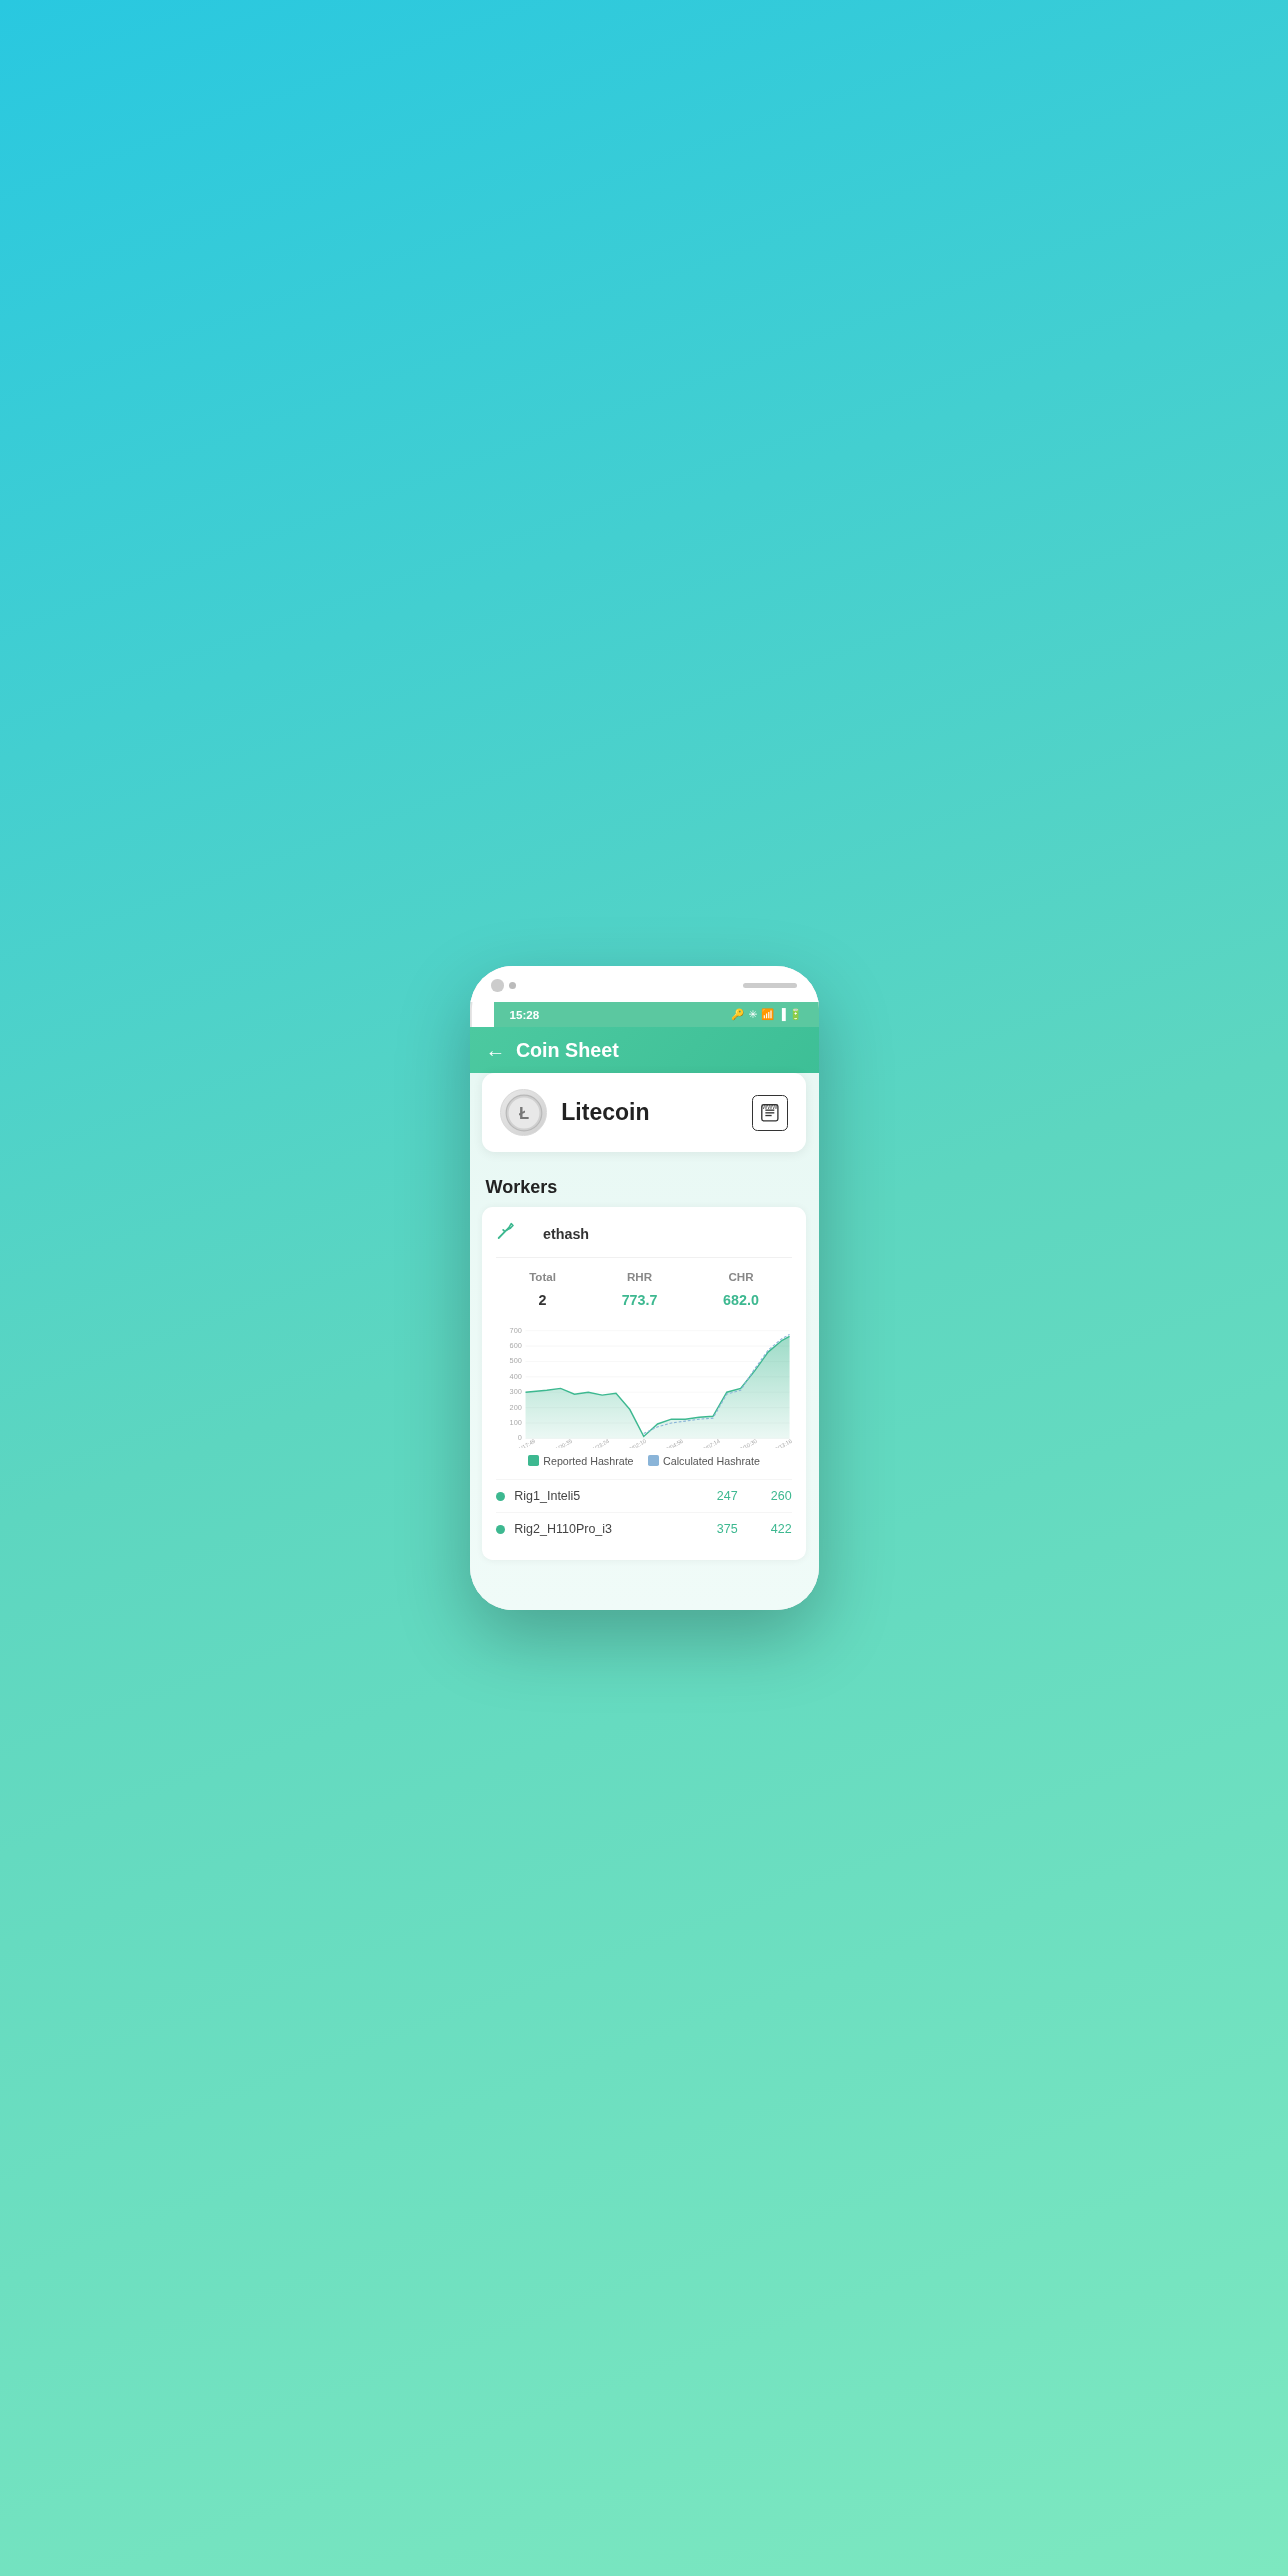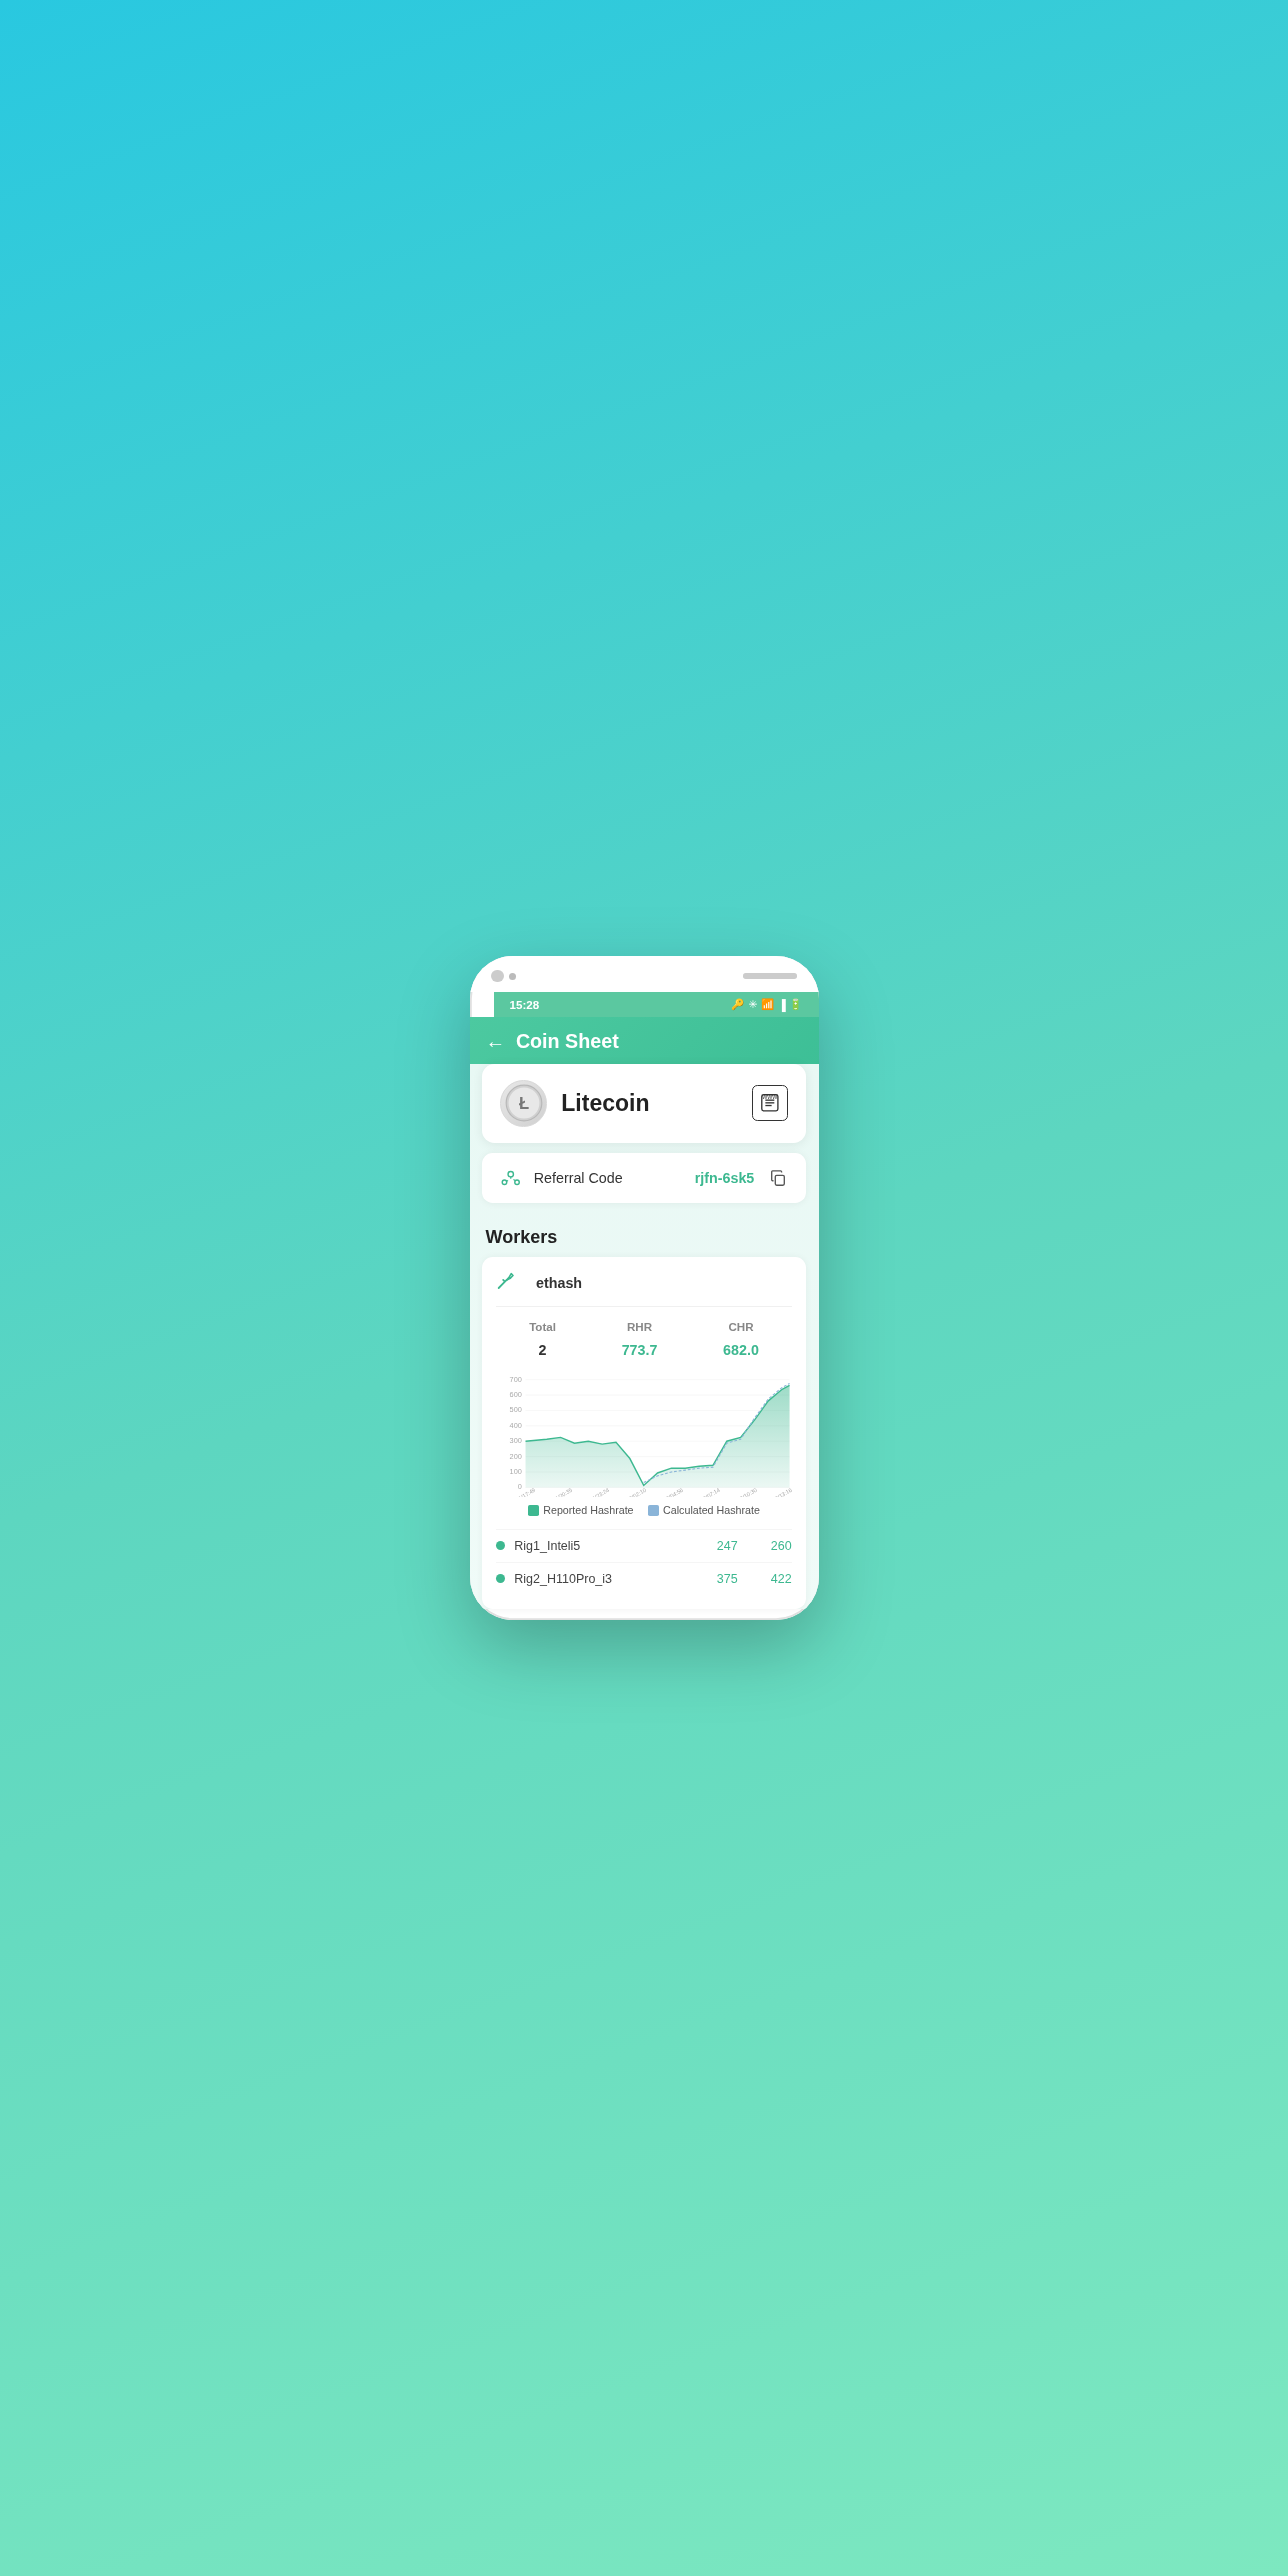--- a/index.html
+++ b/index.html
@@ -180,21 +180,21 @@
     .workers-card {
       background: #fff;
       margin: 0 12.5px 10.7px 12.5px;
       border-radius: 10.7px;
       padding: 14.3px;
       box-shadow: 0 0.9px 7.2px rgba(0,0,0,0.05);
     }
     .ethash-header {
       display: flex;
       align-items: center;
-      gap: 20px;
+      gap: 27px;
       margin-bottom: 12.5px;
       padding-bottom: 10.7px;
       border-bottom: 0.9px solid #f0f0f0;
     }
     .pickaxe-icon {
       color: #3db890;
       font-size: 18px;
     }
     .ethash-label {
       font-size: 14.3px;
@@ -328,38 +328,20 @@
           <line x1="6" y1="8" x2="16" y2="8" stroke="#333" stroke-width="1.5"></line>
           <line x1="6" y1="11" x2="16" y2="11" stroke="#333" stroke-width="1.5"></line>
           <line x1="6" y1="14" x2="13" y2="14" stroke="#333" stroke-width="1.5"></line>
           <text x="11" y="7" text-anchor="middle" font-size="6" fill="#333">WWW</text>
         </svg>
       </div>
     </div>
 
 
 
-    <div class="info-card" style="margin-top:5.4px;">
-      <div class="info-card-icon">
-        <svg width="21.5" height="21.5" viewBox="0 0 24 24" fill="none">
-          <circle cx="12" cy="8" r="3" stroke="#3db890" stroke-width="1.6"></circle>
-          <circle cx="5" cy="17" r="2.5" stroke="#3db890" stroke-width="1.6"></circle>
-          <circle cx="19" cy="17" r="2.5" stroke="#3db890" stroke-width="1.6"></circle>
-          <path d="M12 11v2m-3 2l-2 1m10-1l-2-1" stroke="#3db890" stroke-width="1.4"></path>
-        </svg>
-      </div>
-      <div class="info-card-label">Referral Code</div>
-      <div class="info-card-value green">rjfn-6sk5</div>
-      <div class="info-card-copy">
-        <svg width="18" height="18" viewBox="0 0 20 20" fill="none">
-          <rect x="7" y="7" width="10" height="11" rx="1.5" stroke="#555" stroke-width="1.5"></rect>
-          <path d="M5 13H4a1 1 0 01-1-1V3a1 1 0 011-1h9a1 1 0 011 1v1" stroke="#555" stroke-width="1.5"></path>
-        </svg>
-      </div>
-    </div>
 
     <div class="section-title">Workers</div>
 
     <div class="workers-card">
 
       <div class="ethash-header">
         <div class="pickaxe-icon">
           <svg width="19.7" height="19.7" viewBox="0 0 22 22" fill="none">
             <path d="M3 19L10 12M10 12L14 8M10 12L8 10" stroke="#3db890" stroke-width="2" stroke-linecap="round"></path>
             <path d="M14 8L17 3L19 5L16 8" stroke="#3db890" stroke-width="1.8" stroke-linecap="round" stroke-linejoin="round"></path>

